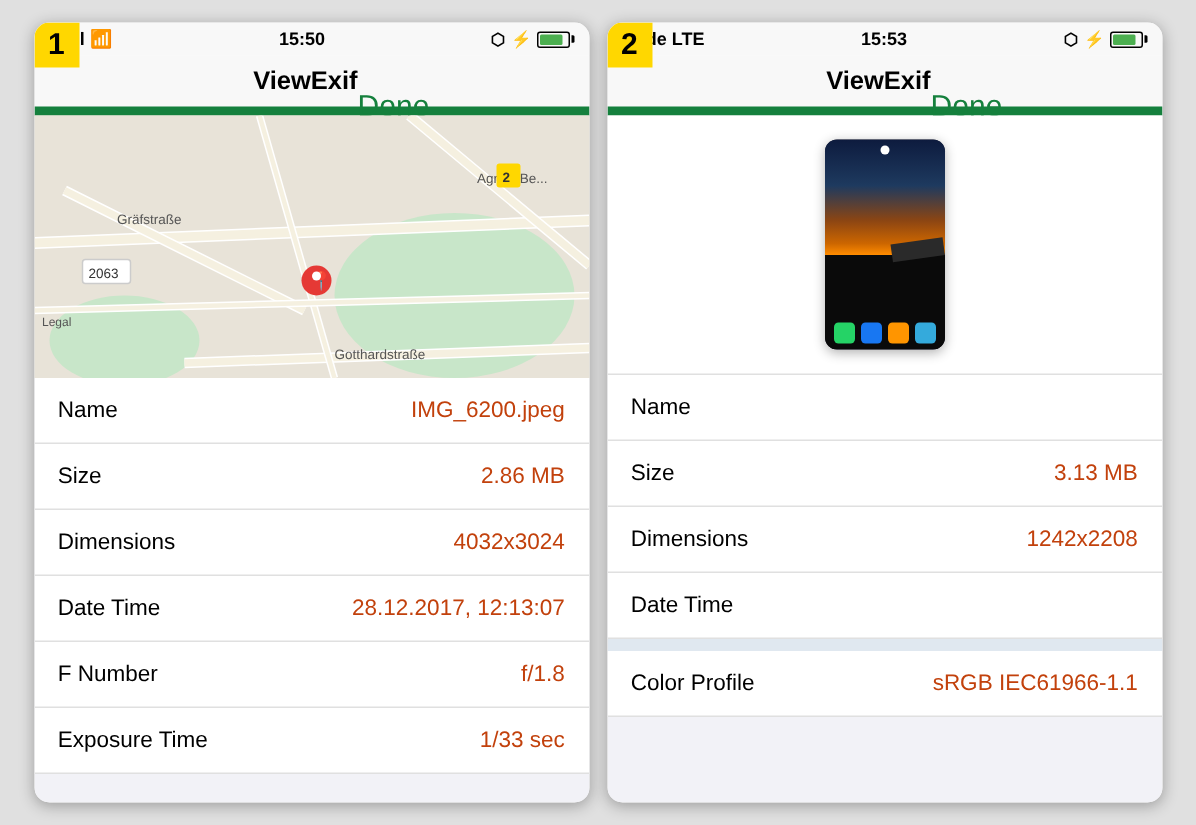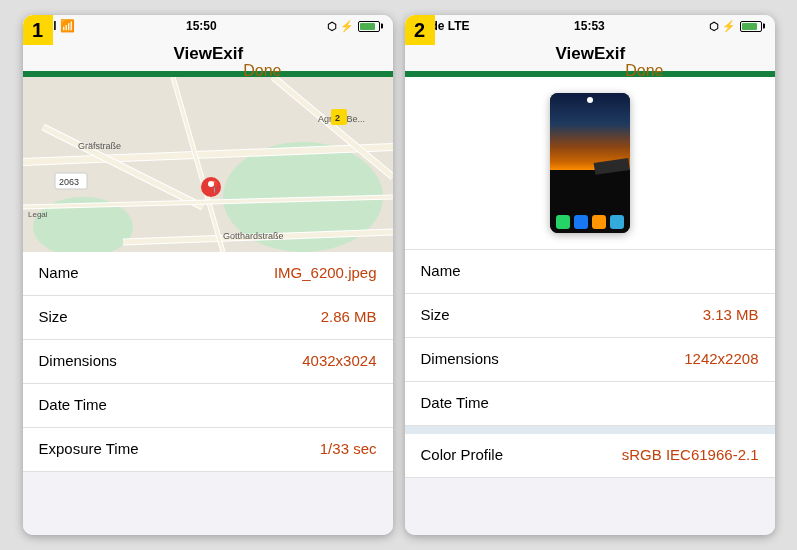--- a/index.html
+++ b/index.html
@@ -88,22 +88,22 @@
       align-items: center;
       padding: 8px 16px;
       height: 40px;
     }
     .nav-title {
       font-size: 17px;
       font-weight: 600;
       color: #000;
     }
     .nav-done {
-      font-size: 16px;
-      color: #a16207;
+      font-size: 20px;
+      color: #15803d;
       cursor: pointer;
       margin-top: 34px;
     }
     .map-container {
       width: 100%;
       height: 175px;
       background: #e8e0d0;
       position: relative;
       overflow: hidden;
       flex-shrink: 0;
@@ -115,22 +115,22 @@
     }
     .content-area {
       flex: 1;
       overflow-y: auto;
       background: #f2f2f7;
     }
     .info-row {
       background: #fff;
       display: flex;
       justify-content: space-between;
-      align-items: flex-start;
-      padding: 12px 16px;
+      align-items: center;
+      padding: 0 16px;
       border-bottom: 1px solid #e0e0e0;
       min-height: 44px;
     }
     .info-label {
       font-size: 15px;
       color: #000;
       font-weight: 400;
     }
     .info-value {
       font-size: 15px;
@@ -275,20 +275,25 @@
       <div class="info-row">
         <span class="info-label">Size</span>
         <span class="info-value">2.86 MB</span>
       </div>
       <div class="info-row">
         <span class="info-label">Dimensions</span>
         <span class="info-value">4032x3024</span>
       </div>
       <div class="info-row">
         <span class="info-label">Date Time</span>
+        <span class="info-value">28.12.2017, 12:13:07</span>
+      </div>
+      <div class="info-row">
+        <span class="info-label">F Number</span>
+        <span class="info-value">f/1.8</span>
       </div>
       <div class="info-row">
         <span class="info-label">Exposure Time</span>
         <span class="info-value">1/33 sec</span>
       </div>
     </div>
   </div>
 
   <div class="phone">
     <div class="phone-number-badge">2</div>
@@ -338,18 +343,18 @@
       <div class="info-row">
         <span class="info-label">Dimensions</span>
         <span class="info-value">1242x2208</span>
       </div>
       <div class="info-row">
         <span class="info-label">Date Time</span>
       </div>
       <div style="height:8px; background:#e0e8f0;"></div>
       <div class="info-row">
         <span class="info-label">Color Profile</span>
-        <span class="info-value">sRGB IEC61966-2.1</span>
+        <span class="info-value">sRGB IEC61966-1.1</span>
       </div>
     </div>
   </div>
 
 </div>
 
 </body></html>

